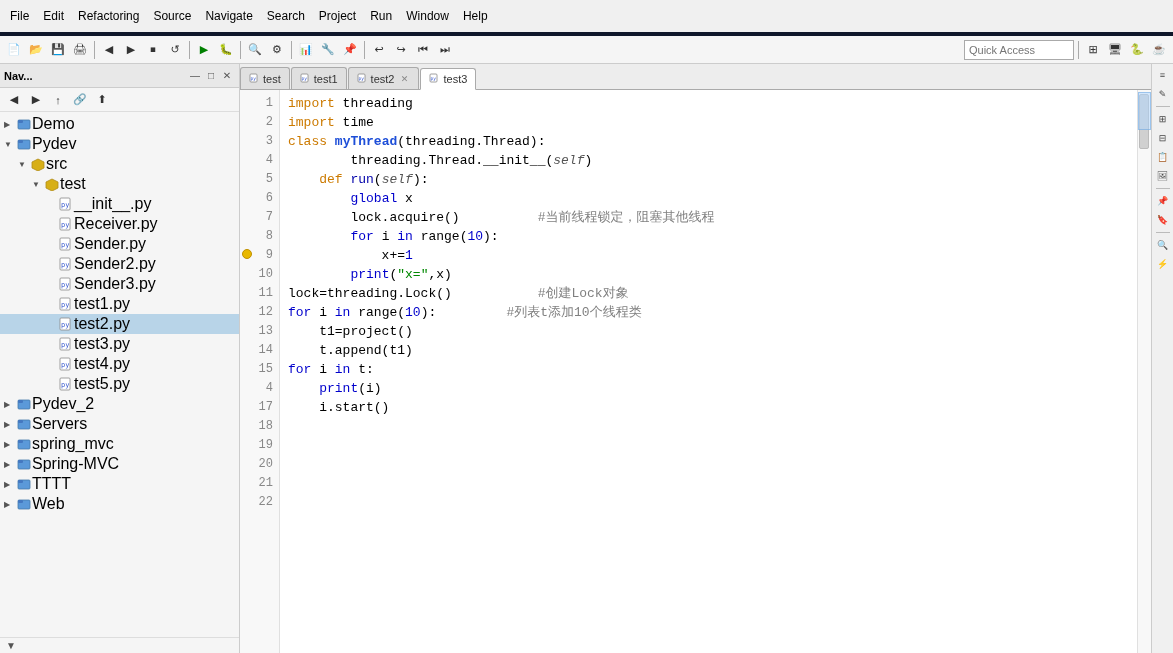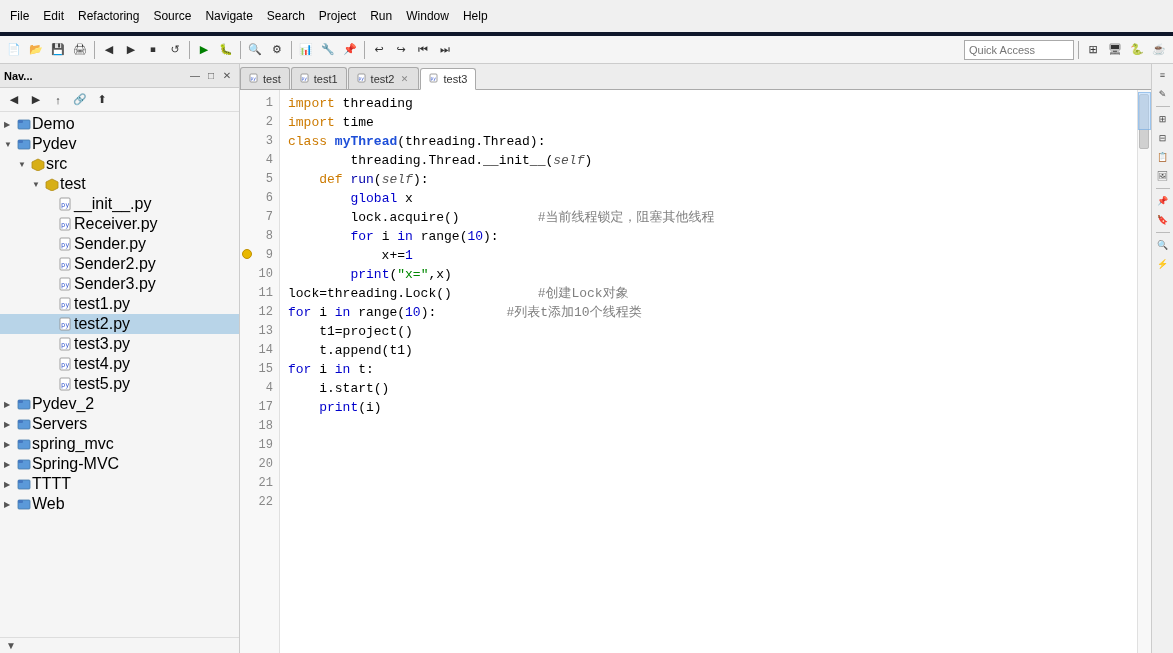--- a/index.html
+++ b/index.html
@@ -650,22 +650,22 @@
           <span class="code-line">        <span class="kw-blue">global</span> x</span>
           <span class="code-line">        lock.acquire()          <span class="cmt">#当前线程锁定，阻塞其他线程</span></span>
           <span class="code-line">        <span class="kw-blue">for</span> i <span class="kw-blue">in</span> range(<span class="num">10</span>):</span>
           <span class="code-line">            x+=<span class="num">1</span></span>
           <span class="code-line">        <span class="kw-blue">print</span>(<span class="str">"x="</span>,x)</span>
           <span class="code-line">lock=threading.Lock()           <span class="cmt">#创建Lock对象</span></span>
           <span class="code-line"><span class="kw-blue">for</span> i <span class="kw-blue">in</span> range(<span class="num">10</span>):         <span class="cmt">#列表t添加10个线程类</span></span>
           <span class="code-line">    t1=project()</span>
           <span class="code-line">    t.append(t1)</span>
           <span class="code-line"><span class="kw-blue">for</span> i <span class="kw-blue">in</span> t:</span>
+          <span class="code-line">    <span class="kw-blue">print</span>(i)</span>
           <span class="code-line">    i.start()</span>
-          <span class="code-line">    <span class="kw-blue">print</span>(i)</span>
         </div>
 
       <div style="width:14px;background:#f8f8f8;border-left:1px solid #e0e0e0;position:relative;">
         <div style="position:absolute;top:4px;left:1px;width:10px;height:55px;background:#d0d0d0;border-radius:2px;border:1px solid #bbb;"></div>
         <div style="position:absolute;top:2px;left:0;right:0;height:38px;background:rgba(173,214,255,0.5);border:1px solid rgba(100,160,220,0.5);"></div>
       </div>
 
     </div>
 
     <div class="bottom-scroll">

